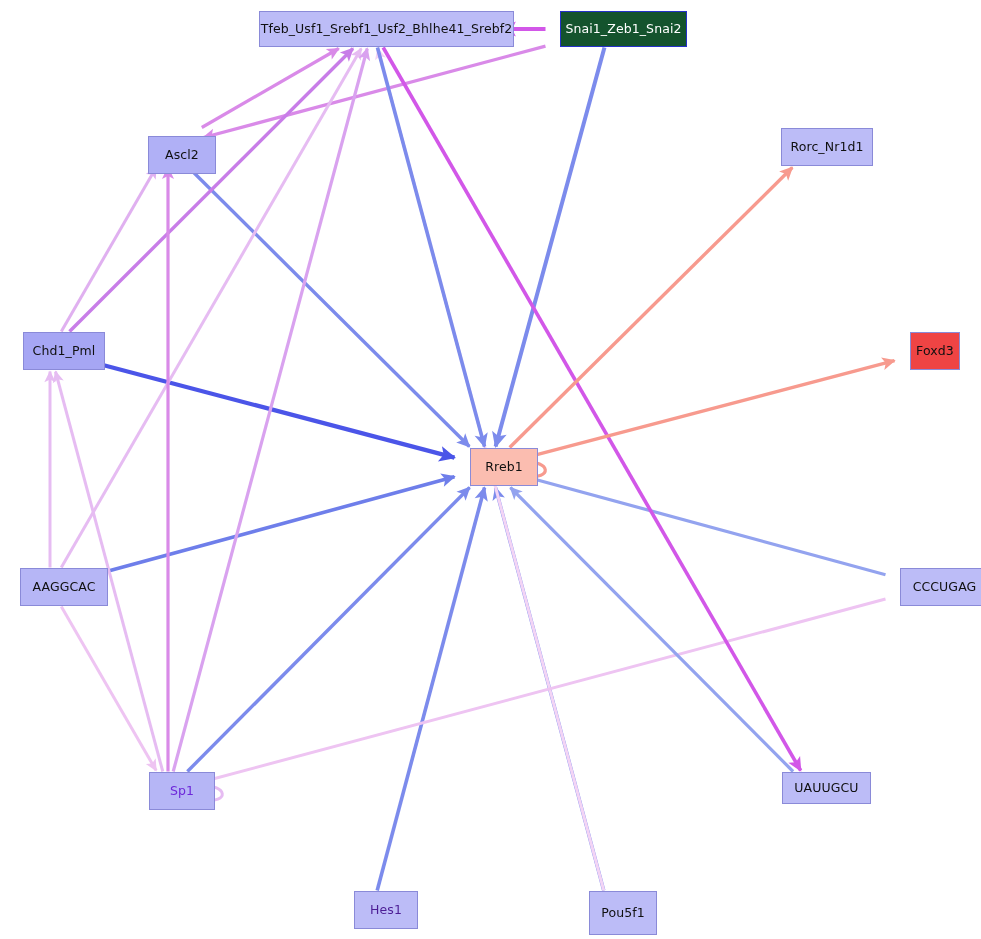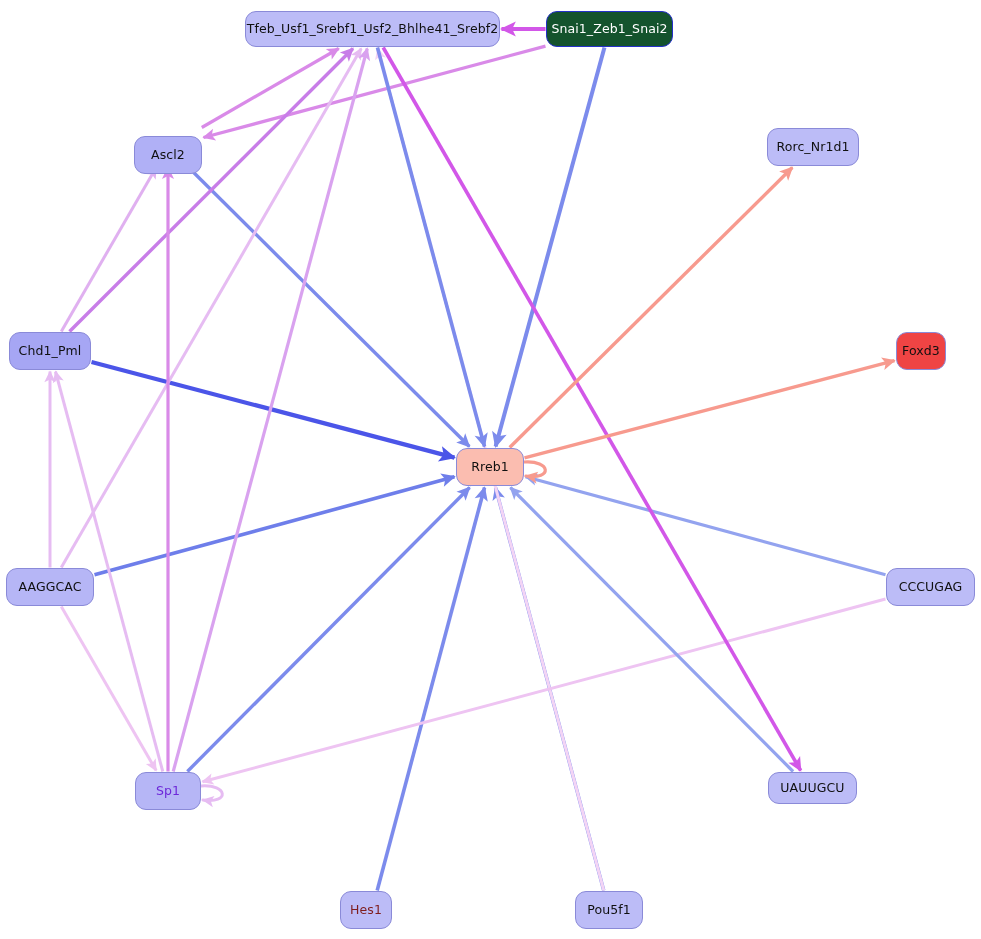--- a/index.html
+++ b/index.html
@@ -25,26 +25,27 @@
     top: 0;
     width: 981px;
     height: 939px;
   }
   .node {
     position: absolute;
     box-sizing: border-box;
     display: flex;
     align-items: center;
     justify-content: center;
-    border-radius: 11px;
+    border-radius: 0;
     font-size: 12.5px;
     line-height: 1;
     letter-spacing: 0.1px;
     white-space: nowrap;
     user-select: none;
+    margin-left: 14px;
   }
   .node-label {
     pointer-events: none;
   }
 </style>
 </head>
 <body>
 
 <div id="graph-root">
   <svg id="edge-layer" viewBox="0 0 981 939" xmlns="http://www.w3.org/2000/svg">
@@ -144,19 +145,19 @@
     </div>
     <div class="node" style="left: 886px; top: 568px; width: 89px; height: 38px; background: rgb(188, 188, 247); color: rgb(16, 16, 16); font-size: 12.5px; border: 1px solid rgb(138, 138, 216);">
       <span class="node-label">CCCUGAG</span>
     </div>
     <div class="node" style="left: 135px; top: 772px; width: 66px; height: 38px; background: rgb(182, 182, 246); color: #6d28d9; font-size: 12.5px; border: 1px solid rgb(138, 138, 216);">
       <span class="node-label">Sp1</span>
     </div>
     <div class="node" style="left: 768px; top: 772px; width: 89px; height: 32px; background: rgb(188, 188, 247); color: rgb(16, 16, 16); font-size: 12.5px; border: 1px solid rgb(138, 138, 216);">
       <span class="node-label">UAUUGCU</span>
     </div>
-    <div class="node" style="left: 340px; top: 891px; width: 52px; height: 38px; background: rgb(188, 188, 247); color: #7f1d1d; font-size: 12.5px; border: 1px solid rgb(138, 138, 216);">
+    <div class="node" style="left: 340px; top: 891px; width: 64px; height: 38px; background: rgb(188, 188, 247); color: #4c1d95; font-size: 12.5px; border: 1px solid rgb(138, 138, 216);">
       <span class="node-label">Hes1</span>
     </div>
-    <div class="node" style="left: 575px; top: 891px; width: 68px; height: 38px; background: rgb(188, 188, 247); color: rgb(16, 16, 16); font-size: 12.5px; border: 1px solid rgb(138, 138, 216);">
+    <div class="node" style="left: 575px; top: 891px; width: 68px; height: 44px; background: rgb(188, 188, 247); color: rgb(16, 16, 16); font-size: 12.5px; border: 1px solid rgb(138, 138, 216);">
       <span class="node-label">Pou5f1</span>
     </div>
   </div>
 
 </body></html>

